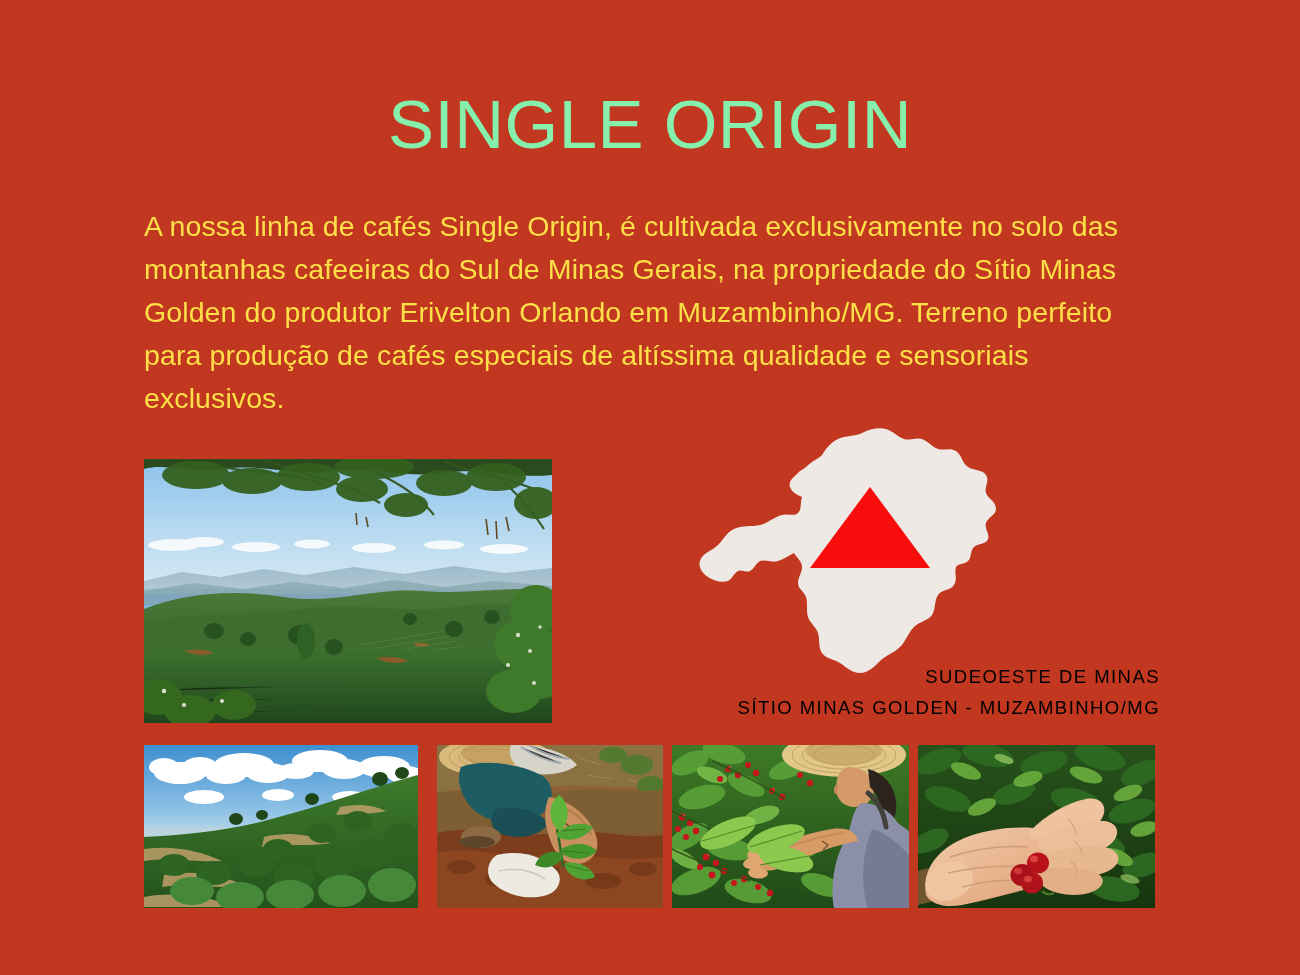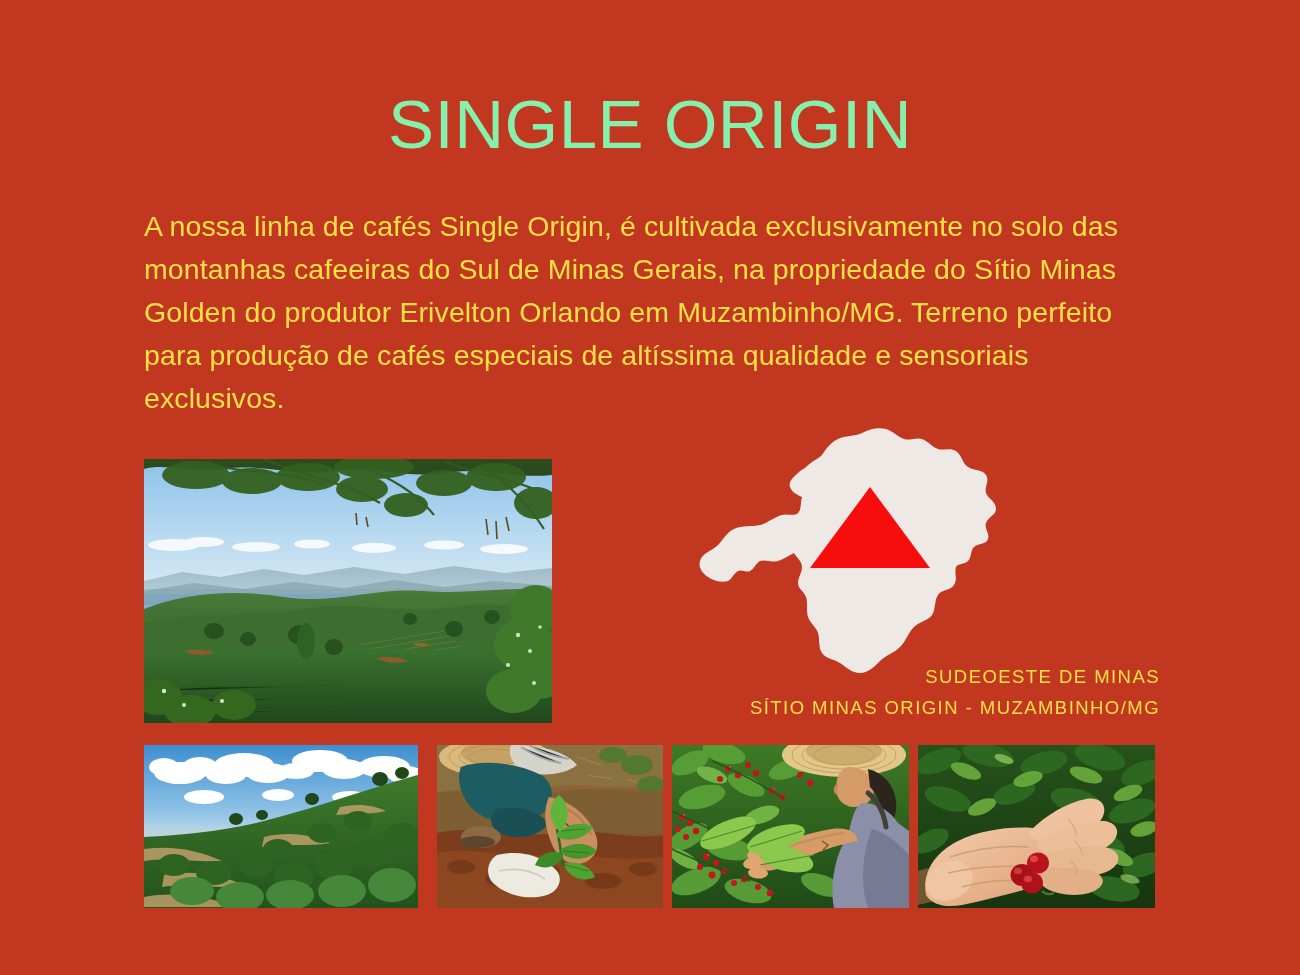--- a/index.html
+++ b/index.html
@@ -97,21 +97,21 @@
     top: 0;
   }
   .map-captions {
     position: absolute;
     left: 0;
     top: 236px;
     width: 470px;
     text-align: right;
   }
   .cap-line {
-    color: #fde047;
+    color: #000000;
     font-size: 18.5px;
     font-weight: 400;
     letter-spacing: 1.45px;
     line-height: 31px;
     white-space: nowrap;
   }
 </style>
 </head>
 <body style="background: rgb(193, 55, 31);">
 
@@ -304,21 +304,21 @@
                C112 84, 110 78, 112 72
                C108 70, 102 68, 100 62
                C98 56, 104 52, 108 48
                C110 45, 113 45, 116 42 Z" fill="#EFE9E6"></path>
 
       <path d="M180 62 L240 143 L120 143 Z" fill="#F80D0D"></path>
     </svg>
 
     <div class="map-captions">
       <div class="cap-line">SUDEOESTE DE MINAS</div>
-      <div class="cap-line">SÍTIO MINAS ORIGIN - MUZAMBINHO/MG</div>
+      <div class="cap-line">SÍTIO MINAS GOLDEN - MUZAMBINHO/MG</div>
     </div>
   </div>
 
   <div class="thumb-row">
 
     <div class="thumb thumb-1" role="img" aria-label="Lavoura de café em encosta sob céu com nuvens">
       <svg width="274" height="163" viewBox="0 0 274 163" xmlns="http://www.w3.org/2000/svg">
         <defs>
           <linearGradient id="sky2" x1="0" y1="0" x2="0" y2="1">
             <stop offset="0%" stop-color="#3E8FD0"></stop>

